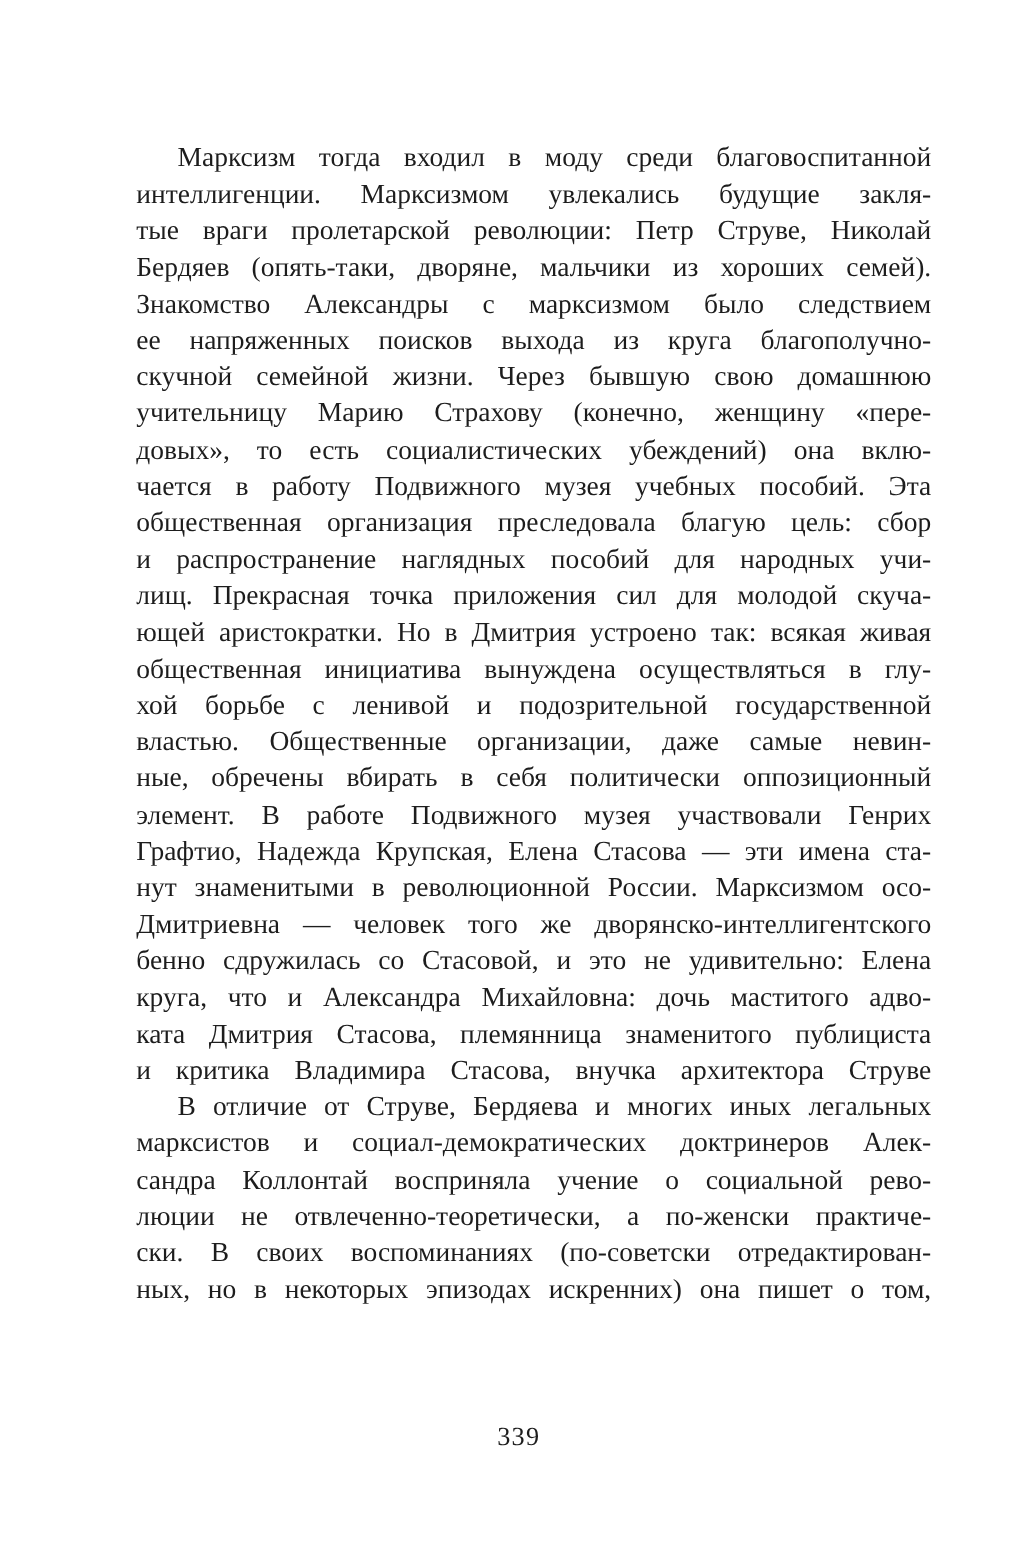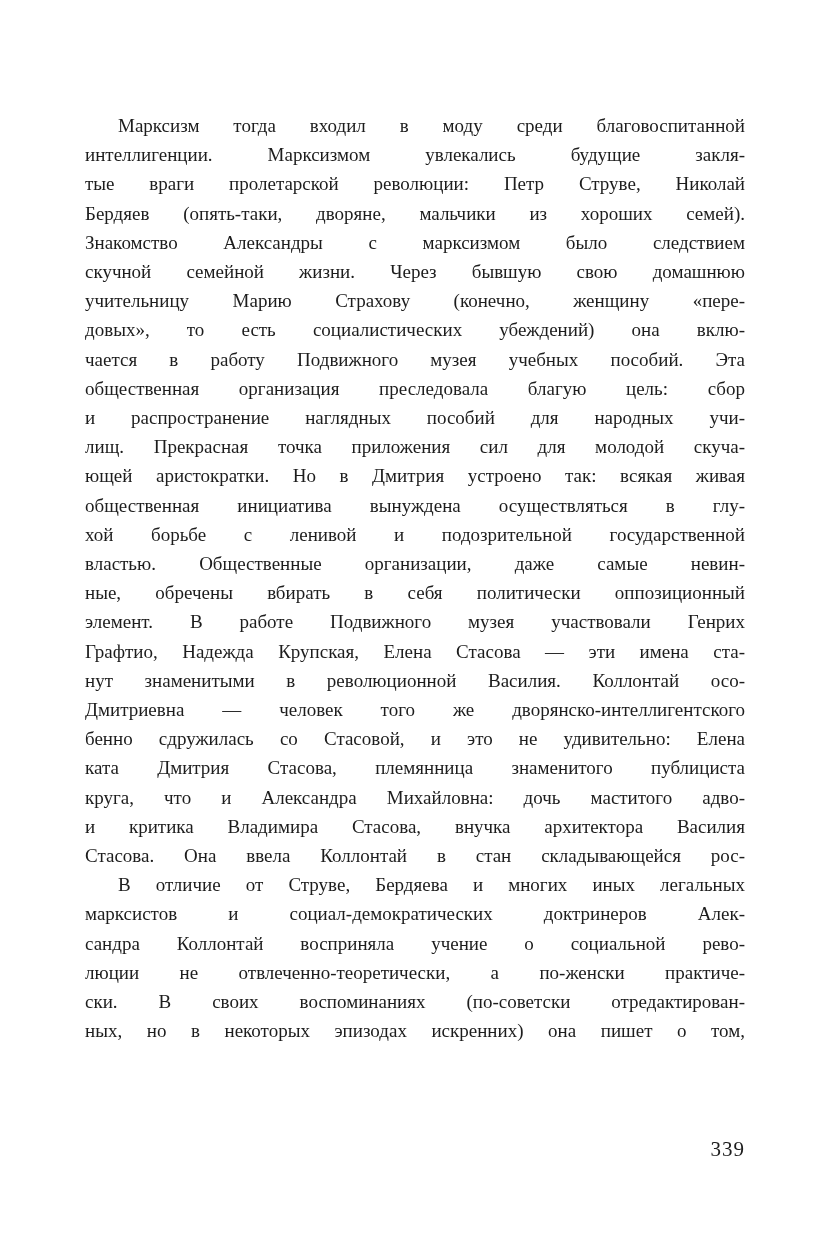--- a/index.html
+++ b/index.html
@@ -22,75 +22,76 @@
     left: 85px;
     top: 111px;
     width: 660px;
   }
   .paragraph {
     margin: 0;
     padding: 0;
   }
   .line {
     display: block;
-    font-size: 19px;
+    font-size: 22px;
     line-height: 29.2px;
     text-align: justify;
     text-align-last: justify;
     white-space: normal;
+    margin-left: 24px;
   }
   .line.first {
     text-indent: 33px;
   }
   .line.last {
     text-align-last: left;
   }
   .folio {
     position: absolute;
     left: 85px;
     top: 1137px;
     width: 660px;
-    text-align: right;
+    text-align: center;
     font-size: 21px;
     letter-spacing: 1px;
     color: #1d1d1d;
   }
 </style>
 </head>
 <body>
 
 <div class="book-page">
   <main class="text-block" id="text-block">
       <p class="paragraph">
         <span class="line first">Марксизм тогда входил в моду среди благовоспитанной</span>
         <span class="line">интеллигенции. Марксизмом увлекались будущие закля-</span>
         <span class="line">тые враги пролетарской революции: Петр Струве, Николай</span>
         <span class="line">Бердяев (опять-таки, дворяне, мальчики из хороших семей).</span>
         <span class="line">Знакомство Александры с марксизмом было следствием</span>
+        <span class="line">ее напряженных поисков выхода из круга благополучно-</span>
         <span class="line">скучной семейной жизни. Через бывшую свою домашнюю</span>
         <span class="line">учительницу Марию Страхову (конечно, женщину «пере-</span>
         <span class="line">довых», то есть социалистических убеждений) она вклю-</span>
         <span class="line">чается в работу Подвижного музея учебных пособий. Эта</span>
         <span class="line">общественная организация преследовала благую цель: сбор</span>
         <span class="line">и распространение наглядных пособий для народных учи-</span>
         <span class="line">лищ. Прекрасная точка приложения сил для молодой скуча-</span>
         <span class="line">ющей аристократки. Но в Дмитрия устроено так: всякая живая</span>
         <span class="line">общественная инициатива вынуждена осуществляться в глу-</span>
         <span class="line">хой борьбе с ленивой и подозрительной государственной</span>
         <span class="line">властью. Общественные организации, даже самые невин-</span>
         <span class="line">ные, обречены вбирать в себя политически оппозиционный</span>
         <span class="line">элемент. В работе Подвижного музея участвовали Генрих</span>
         <span class="line">Графтио, Надежда Крупская, Елена Стасова — эти имена ста-</span>
-        <span class="line">нут знаменитыми в революционной Василия. Коллонтай осо-</span>
+        <span class="line">нут знаменитыми в революционной России. Марксизмом осо-</span>
         <span class="line">Дмитриевна — человек того же дворянско-интеллигентского</span>
         <span class="line">бенно сдружилась со Стасовой, и это не удивительно: Елена</span>
+        <span class="line">круга, что и Александра Михайловна: дочь маститого адво-</span>
         <span class="line">ката Дмитрия Стасова, племянница знаменитого публициста</span>
-        <span class="line">круга, что и Александра Михайловна: дочь маститого адво-</span>
-        <span class="line">и критика Владимира Стасова, внучка архитектора Василия</span>
-        <span class="line">Стасова. Она ввела Коллонтай в стан складывающейся рос-</span>
+        <span class="line">и критика Владимира Стасова, внучка архитектора Струве</span>
       </p>
       <p class="paragraph">
         <span class="line first">В отличие от Струве, Бердяева и многих иных легальных</span>
         <span class="line">марксистов и социал-демократических доктринеров Алек-</span>
         <span class="line">сандра Коллонтай восприняла учение о социальной рево-</span>
         <span class="line">люции не отвлеченно-теоретически, а по-женски практиче-</span>
         <span class="line">ски. В своих воспоминаниях (по-советски отредактирован-</span>
         <span class="line">ных, но в некоторых эпизодах искренних) она пишет о том,</span>
       </p>
     </main>

